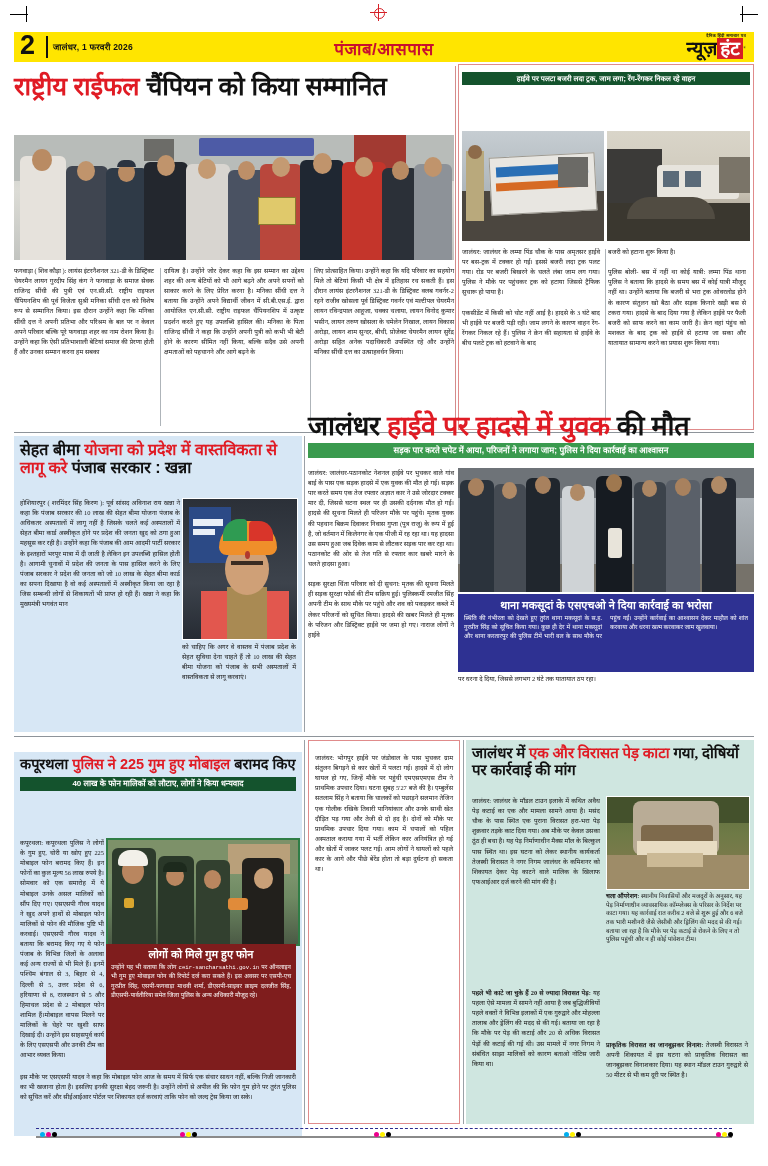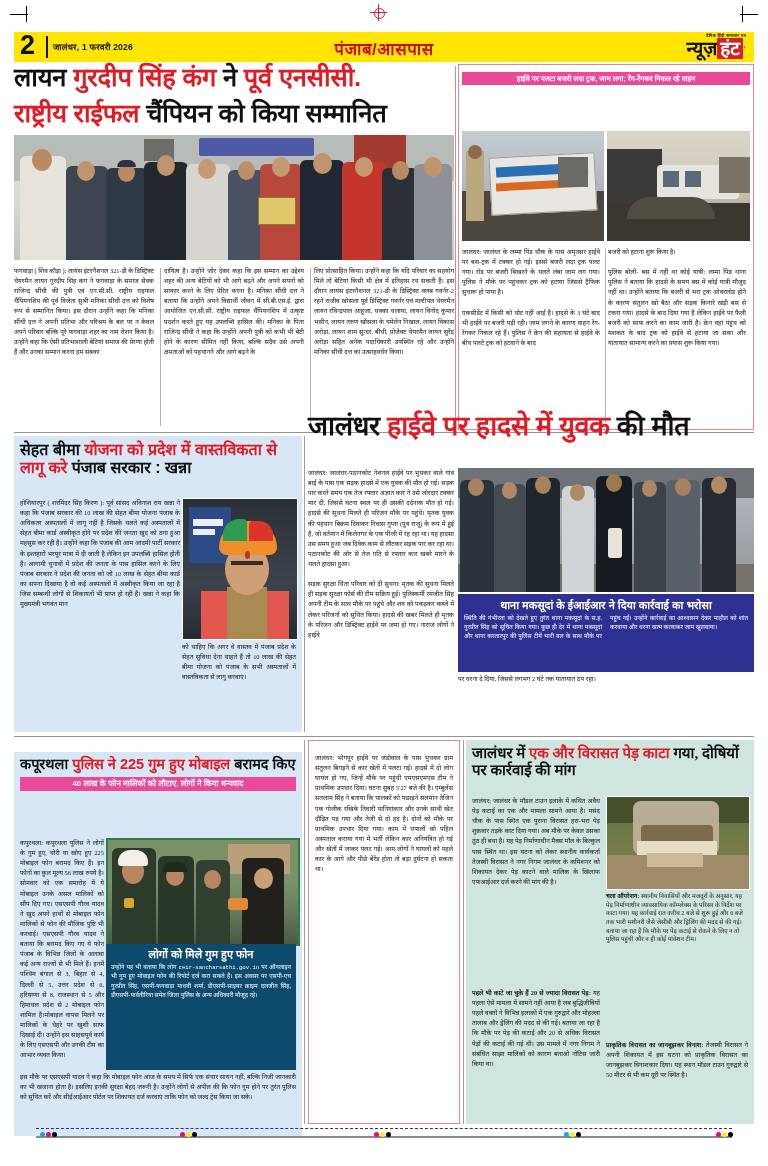--- a/index.html
+++ b/index.html
@@ -33,21 +33,21 @@
   .mh-logo .lg2{font-family:"Liberation Sans",sans-serif;font-weight:bold;font-size:19px;color:#fff;background:#d61f26;padding:0 3px;}
   .mh-logo .tm{font-size:4px;color:#111;vertical-align:super;}
 
   
   .blk{position:absolute;box-sizing:border-box;}
   .hl{font-family:"Liberation Sans",sans-serif;font-weight:bold;line-height:1.05;}
   .hl .r{color:#e01b24;}
   .hl .k{color:#111;}
   .sub{font-family:"Liberation Sans",sans-serif;font-weight:bold;color:#fff;font-size:8.6px;
        padding:2px 4px;line-height:1.3;white-space:nowrap;overflow:hidden;}
-  .sub.blue{background:#ec4899;}
+  .sub.blue{background:#14532d;}
   .sub.green{background:#3a9a4e;}
   .body-col{font-size:6.4px;line-height:1.58;text-align:justify;color:#1a1a1a;
             font-family:"Liberation Serif",serif;}
   .body-col b{font-weight:bold;}
   .photo{position:absolute;overflow:hidden;background:#b9c0c6;}
   .cap{font-size:6.2px;line-height:1.4;color:#1a1a1a;font-family:"Liberation Serif",serif;}
   .cap b{font-weight:bold;}
 
   
   .ph-sky{position:absolute;inset:0;}
@@ -58,21 +58,21 @@
   .tint-blue{background:#d7e7f5;}
   .tint-teal{background:#cfe6e0;}
   .tint-white{background:#fff;}
   .box-red{border:1px solid #e08b8b;}
   .vline{position:absolute;width:1px;background:#aeb4b9;}
   .hline{position:absolute;height:1px;background:#aeb4b9;}
 
   .bluebox{background:#2e3192;color:#fff;}
   .bluebox .bb-title{font-family:"Liberation Sans",sans-serif;font-weight:bold;font-size:11px;text-align:center;padding:3px 2px 2px;}
   .bluebox .bb-body{font-size:6.1px;line-height:1.5;color:#fff;padding:0 6px 4px;text-align:justify;columns:2;column-gap:8px;}
-  .greenbox{background:#0c4a6e;color:#fff;}
+  .greenbox{background:#7f1d1d;color:#fff;}
   .greenbox .gb-title{font-family:"Liberation Sans",sans-serif;font-weight:bold;font-size:11px;text-align:center;padding:2px;}
   .greenbox .gb-body{font-size:6.1px;line-height:1.5;padding:0 5px 4px;text-align:justify;}
   .mono{font-family:"Liberation Mono",monospace;}
 </style>
 </head>
 <body>
 
 <div class="page">
 
   <div class="crop cm-h" style="left:10px;top:14px;width:18px;height:1px;"></div>
@@ -88,21 +88,20 @@
     <div class="mh-rule"></div>
     <div class="mh-date">जालंधर, 1 फरवरी 2026</div>
     <div class="mh-section">पंजाब/आसपास</div>
     <div class="mh-logo">
       <span class="kicker">दैनिक हिंदी समाचार पत्र</span>
       <span class="lg1">न्यूज़</span><span class="lg2">हंट</span><span class="tm">®</span>
     </div>
   </div>
 
   <div class="blk" style="left:14px;top:64px;width:440px;height:366px;">
-    <div class="hl" id="lead-hl1" style="font-size:25.5px;letter-spacing:-.2px;"><span class="k">लायन </span><span class="r">गुरदीप सिंह कंग </span><span class="k">ने </span><span class="r">पूर्व एनसीसी.</span></div>
     <div class="hl" id="lead-hl2" style="font-size:25.5px;margin-top:9px;letter-spacing:-.2px;"><span class="r">राष्ट्रीय राईफल </span><span class="k">चैंपियन को किया सम्मानित</span></div>
 
     <div class="photo" style="left:0;top:71px;width:440px;height:125px;">
       <div class="ph-sky" style="background:linear-gradient(#c9ccc9 0%,#dcdcd6 45%,#c2c4c0 100%);"></div>
       <div style="position:absolute;left:0;top:0;width:440px;height:46px;background:#b8bcb9;"></div>
       <div style="position:absolute;left:185px;top:3px;width:115px;height:18px;background:#4d5ba6;border-radius:2px;"></div>
       <div style="position:absolute;left:340px;top:0;width:52px;height:60px;background:#a23a32;"></div>
       <div style="position:absolute;left:130px;top:4px;width:30px;height:22px;background:#6c6c68;"></div>
 
       <div class="fig" style="left:6px;width:46px;height:104px;background:#e6e2dc;"></div>
@@ -206,20 +205,21 @@
     </div>
     <div style="position:absolute;left:168px;top:206px;width:114px;">
       <div class="body-col">को चाहिए कि अगर वे वास्तव में पंजाब प्रदेश के सेहत सुविधा देना चाहते हैं तो 10 लाख की सेहत बीमा योजना को पंजाब के सभी अस्पतालों में वास्तविकता से लागू करवाएं।</div>
     </div>
   </div>
 
   <div class="vline" style="left:304px;top:436px;height:296px;background:#9aa0a6;"></div>
 
   <div class="blk" style="left:308px;top:412px;width:446px;height:296px;">
     <div class="hl" id="acc-hl" style="font-size:27px;line-height:1.05;letter-spacing:-.3px;"><span class="k">जालंधर </span><span class="r">हाईवे पर हादसे में युवक </span><span class="k">की मौत</span></div>
+    <div class="sub green" style="margin-top:3px;font-size:8.4px;text-align:center;">सड़क पार करते चपेट में आया, परिजनों ने लगाया जाम; पुलिस ने दिया कार्रवाई का आश्वासन</div>
 
     <div class="photo" style="left:150px;top:56px;width:296px;height:124px;">
       <div class="ph-sky" style="background:linear-gradient(#b9bfc4 0%,#a7adb2 40%,#8f9498 100%);"></div>
       <div style="position:absolute;left:0;top:0;width:296px;height:30px;background:#6e7378;"></div>
       <div style="position:absolute;left:0;top:96px;width:296px;height:28px;background:#76726a;"></div>
       <div class="fig" style="left:2px;width:34px;height:112px;background:#2b333c;"></div>
       <div class="head" style="left:10px;top:10px;width:16px;height:18px;background:#a8815e;"></div>
       <div class="fig" style="left:36px;width:32px;height:108px;background:#454b53;"></div>
       <div class="head" style="left:44px;top:14px;width:15px;height:17px;background:#b08a66;"></div>
       <div class="fig" style="left:68px;width:34px;height:114px;background:#20262d;"></div>
@@ -237,21 +237,21 @@
       <div style="position:absolute;left:150px;top:60px;width:14px;height:30px;background:#e8e4da;border-radius:3px;"></div>
     </div>
 
     <div style="position:absolute;left:0;top:56px;width:146px;">
       <div class="body-col" style="white-space:pre-line;">जालंधर: जालंधर-पठानकोट नेशनल हाईवे पर भुचकर वाले गांव बाई के पास एक सड़क हादसे में एक युवक की मौत हो गई। सड़क पार करते समय एक तेज रफ्तार अज्ञात कार ने उसे जोरदार टक्कर मार दी, जिससे घटना स्थल पर ही उसकी दर्दनाक मौत हो गई। हादसे की सूचना मिलते ही परिजन मौके पर पहुंचे। मृतक युवक की पहचान बिक्रम दिवाकर निवास गुप्ता (पुत्र राजू) के रूप में हुई है, जो वर्तमान में किलेनगर के एक पीजी में रह रहा था। यह हादसा उस समय हुआ जब दिवेक काम से लौटकर सड़क पार कर रहा था। पठानकोट की ओर से तेज गति से रफ्तार कार खबरे मारने के चलते हादसा हुआ।
 
 सड़क सुरक्षा चिंता परिवार को दी सुचना: मृतक की सूचना मिलते ही सड़क सुरक्षा फोर्स की टीम सक्रिय हुई। पुलिस्कर्मी रमजीत सिंह अपनी टीम के साथ मौके पर पहुंचे और शव को पकड़कर कब्जे में लेकर परिजनों को सूचित किया। हादसे की खबर मिलते ही मृतक के परिजन और डिस्ट्रिक्ट हाईवे पर जमा हो गए। नाराज लोगों ने हाईवे</div>
     </div>
 
     <div class="bluebox" style="position:absolute;left:150px;top:182px;width:296px;height:78px;">
-      <div class="bb-title">थाना मकसूदां के ईआईआर ने दिया कार्रवाई का भरोसा</div>
+      <div class="bb-title">थाना मकसूदां के एसएचओ ने दिया कार्रवाई का भरोसा</div>
       <div class="bb-body">स्थिति की गंभीरता को देखते हुए तुरंत थाना मकसूदां के स.ह. गुरप्रीत सिंह को सूचित किया गया। कुछ ही देर में थाना मकसूदां और थाना करतारपुर की पुलिस टीमें भारी बल के साथ मौके पर पहुंच गईं। उन्होंने कार्रवाई का आश्वासन देकर माहौल को शांत करवाया और धरना खत्म करवाकर जाम खुलवाया।</div>
     </div>
     <div style="position:absolute;left:150px;top:262px;width:296px;">
       <div class="body-col">पर धरना दे दिया, जिससे लगभग 2 घंटे तक यातायात ठप रहा।</div>
     </div>
   </div>
 
   <div class="hline" style="left:14px;top:736px;width:740px;background:#8e949a;"></div>
 
   <div class="blk tint-blue" style="left:14px;top:752px;width:288px;height:384px;padding:5px 6px;">

